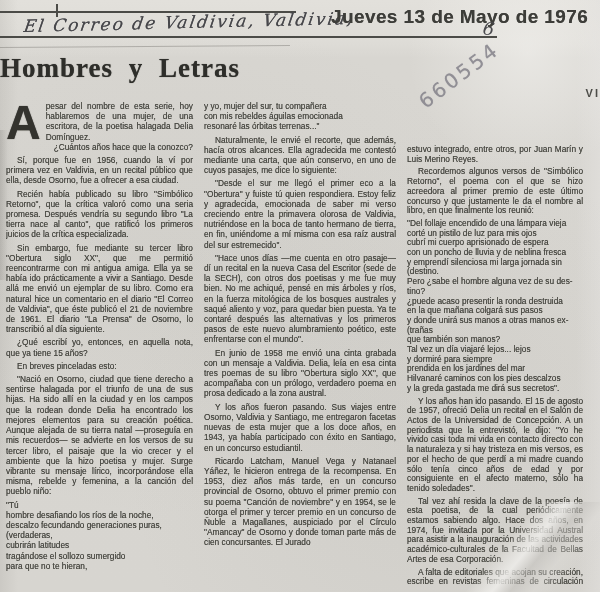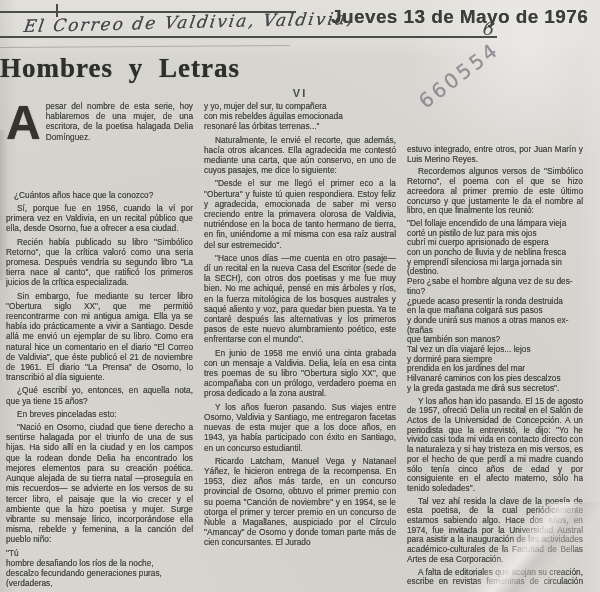--- a/index.html
+++ b/index.html
@@ -42,35 +42,35 @@
     color:#84828a;opacity:0.85;transform:rotate(-37deg);transform-origin:0 0;
     text-shadow:0 0 0.8px rgba(130,128,138,0.7);white-space:nowrap;
   }
   .headline{
     position:absolute;left:0;top:53px;width:100%;
     font-family:"Liberation Serif", serif;font-weight:bold;font-size:27px;
     letter-spacing:1px;word-spacing:8px;color:#2e2e2a;
     text-shadow:0 0 0.8px rgba(46,46,42,0.8);
   }
   .part{
-    position:absolute;left:0;top:87px;width:100%;text-align:center;
+    position:absolute;left:0;top:87px;width:100%;text-align:right;
     font-weight:bold;font-size:11px;letter-spacing:2px;color:#4c4c48;
   }
   .columns{
     position:absolute;left:6px;top:101px;height:486px;overflow:hidden;
     display:flex;gap:11px;
   }
   .col{font-size:8.3px;line-height:10.2px;text-shadow:0 0 0.5px rgba(74,74,68,0.85);}
   .col1{width:187px;}
   .col2{width:192px;}
   .col3{width:176px;line-height:9.7px;margin-top:44px;}
   .para{margin:0 0 3px 0;text-align:justify;text-indent:11px;}
   .para.noindent{text-indent:0;}
   .lead{text-indent:0;}
-  .leadq{display:block;text-indent:8px;margin-top:48px;}
+  .leadq{display:block;text-indent:8px;}
   .dropcap{
     float:left;font-weight:bold;font-size:48px;line-height:40px;
     margin:2px 5px 0 0;color:#34332e;font-family:"Liberation Sans",sans-serif;
     text-shadow:0 0 1px rgba(52,51,46,0.85);
   }
   .verse{margin:0 0 3px 0;}
   .vline{display:block;white-space:nowrap;}
   .vline.right{text-align:left;padding-right:2px;}
   .signature{font-weight:bold;font-size:9.5px;letter-spacing:0.6px;text-align:right;padding-right:6px;margin-top:2px;color:#3d3d39;text-shadow:0 0 0.6px rgba(60,60,56,0.8);}
   .crease-br{
@@ -114,20 +114,21 @@
         <p class="para">Recién había publicado su libro "Simbólico Retorno", que la crítica valoró como una seria promesa. Después vendría su segundo libro "La tierra nace al canto", que ratificó los primeros juicios de la crítica especializada.</p>
         <p class="para">Sin embargo, fue mediante su tercer libro "Obertura siglo XX", que me permitió reencontrarme con mi antigua amiga. Ella ya se había ido prácticamente a vivir a Santiago. Desde allá me envió un ejemplar de su libro. Como era natural hice un comentario en el diario "El Correo de Valdivia", que éste publicó el 21 de noviembre de 1961. El diario "La Prensa" de Osorno, lo transcribió al día siguiente.</p>
         <p class="para">¿Qué escribí yo, entonces, en aquella nota, que ya tiene 15 años?</p>
         <p class="para">En breves pinceladas esto:</p>
         <p class="para">"Nació en Osorno, ciudad que tiene derecho a sentirse halagada por el triunfo de una de sus hijas. Ha sido allí en la ciudad y en los campos que la rodean donde Delia ha encontrado los mejores elementos para su creación poética. Aunque alejada de su tierra natal —proseguía en mis recuerdos— se advierte en los versos de su tercer libro, el paisaje que la vio crecer y el ambiente que la hizo poetisa y mujer. Surge vibrante su mensaje lírico, incorporándose ella misma, rebelde y femenina, a la canción del pueblo niño:</p>
         <div class="verse">
           <span class="vline">"Tú</span>
           <span class="vline">hombre desafiando los ríos de la noche,</span>
           <span class="vline">descalzo fecundando generaciones puras,</span>
           <span class="vline right">(verdaderas,</span>
+          <span class="vline">cubrirán latitudes</span>
           <span class="vline">tragándose el sollozo sumergido</span>
           <span class="vline">para que no te hieran,</span>
         </div>
       </div>
       <div class="col col2">
         <div class="verse">
           <span class="vline">y yo, mujer del sur, tu compañera</span>
           <span class="vline">con mis rebeldes águilas emocionada</span>
           <span class="vline">resonaré las órbitas terrenas..."</span>
         </div>

